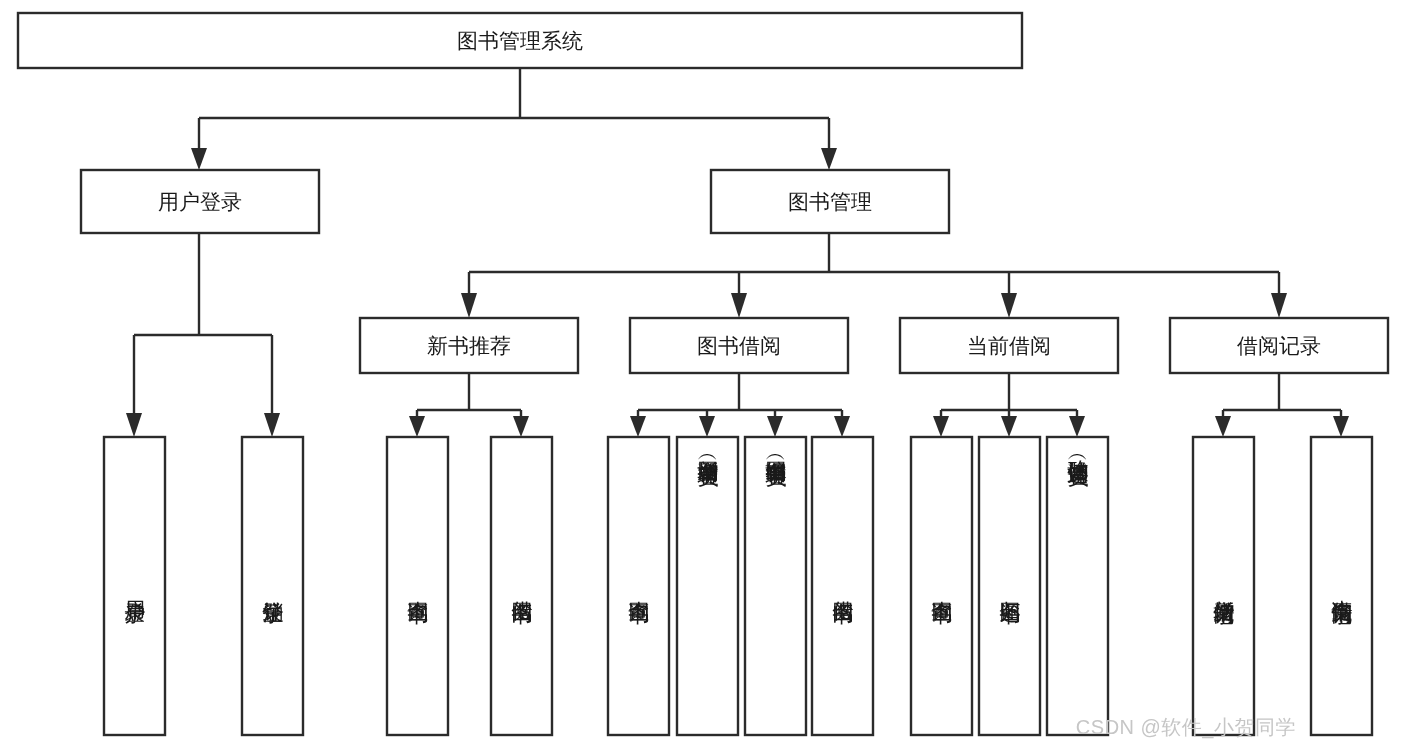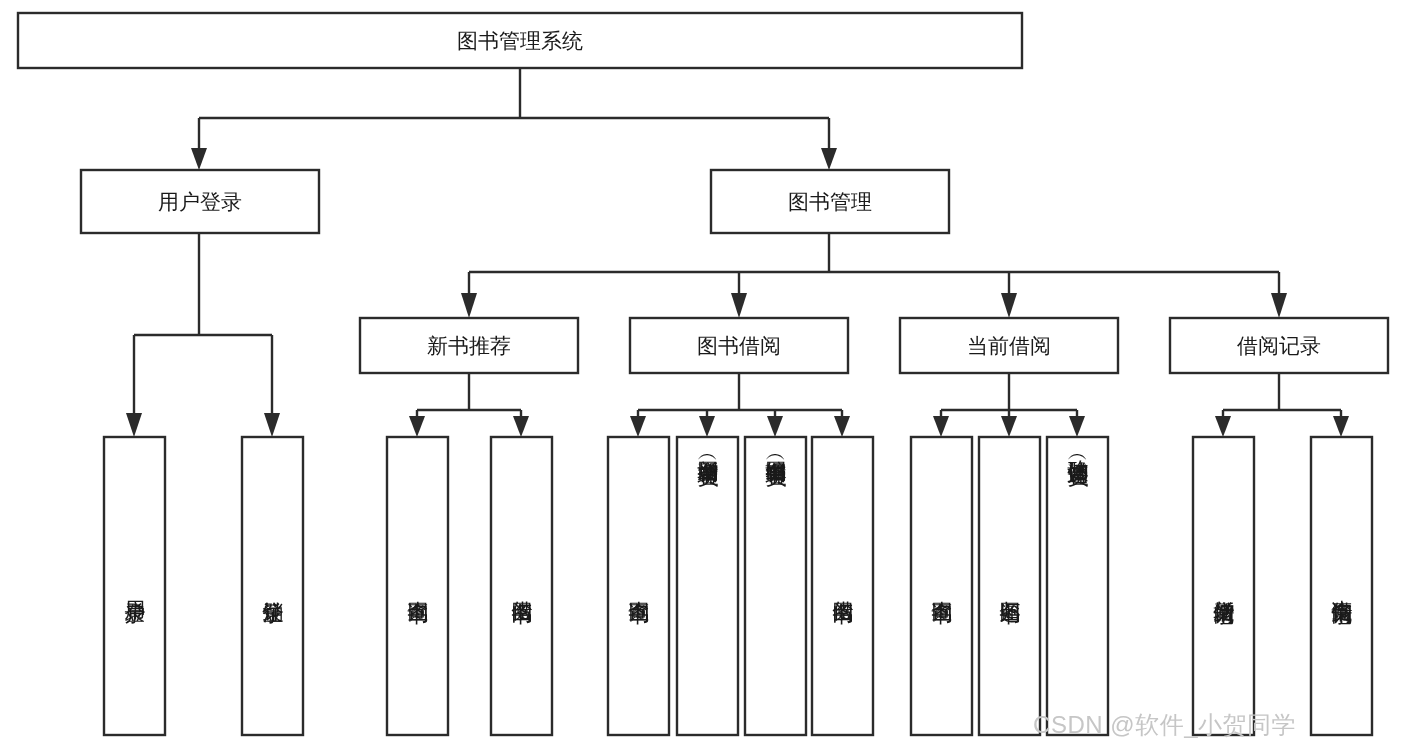--- a/index.html
+++ b/index.html
@@ -66,21 +66,21 @@
     line-height: 1.18;
     color: #1a1a1a;
     letter-spacing: 1px;
     white-space: nowrap;
   }
   .watermark {
     position: absolute;
     right: 8px;
     bottom: 6px;
     font-family: "Liberation Sans", "DejaVu Sans", sans-serif;
-    font-size: 24px;
+    font-size: 20px;
     color: #c6c6c6;
     white-space: nowrap;
     letter-spacing: 0.5px;
   }
 </style>
 </head>
 <body>
 
 <div id="diagram-root">
 

